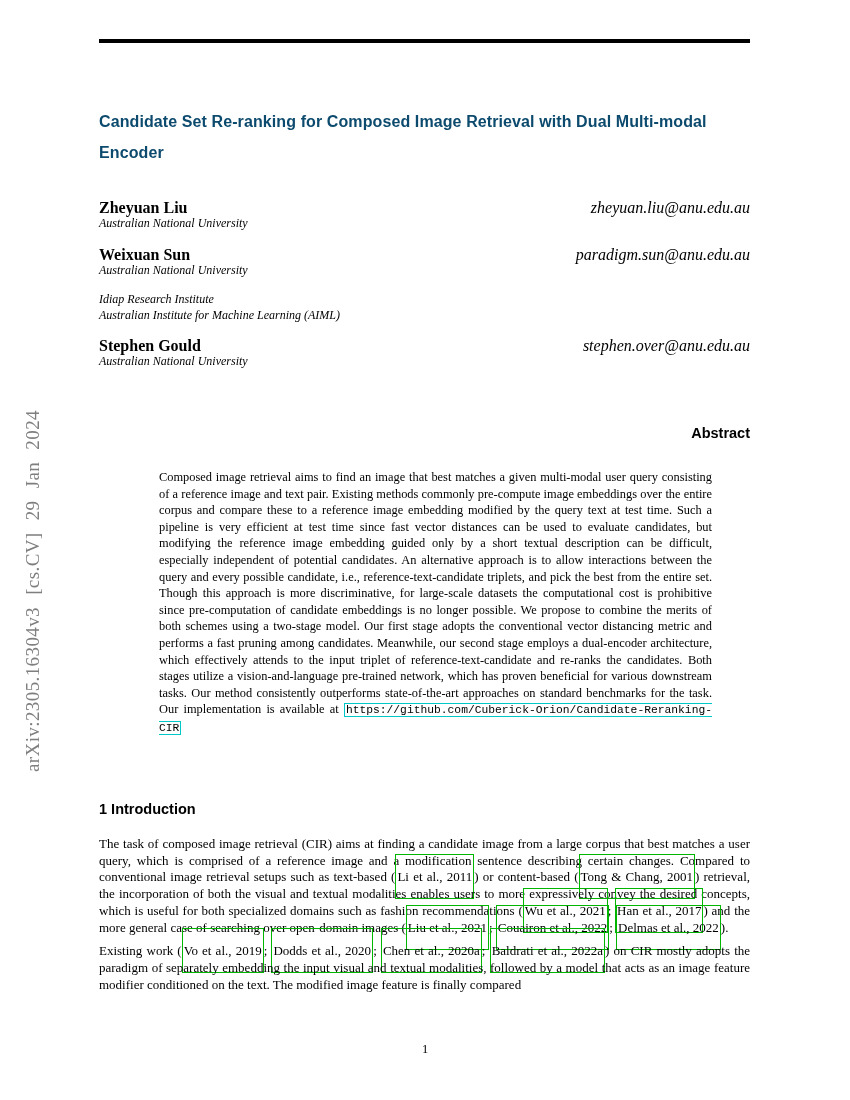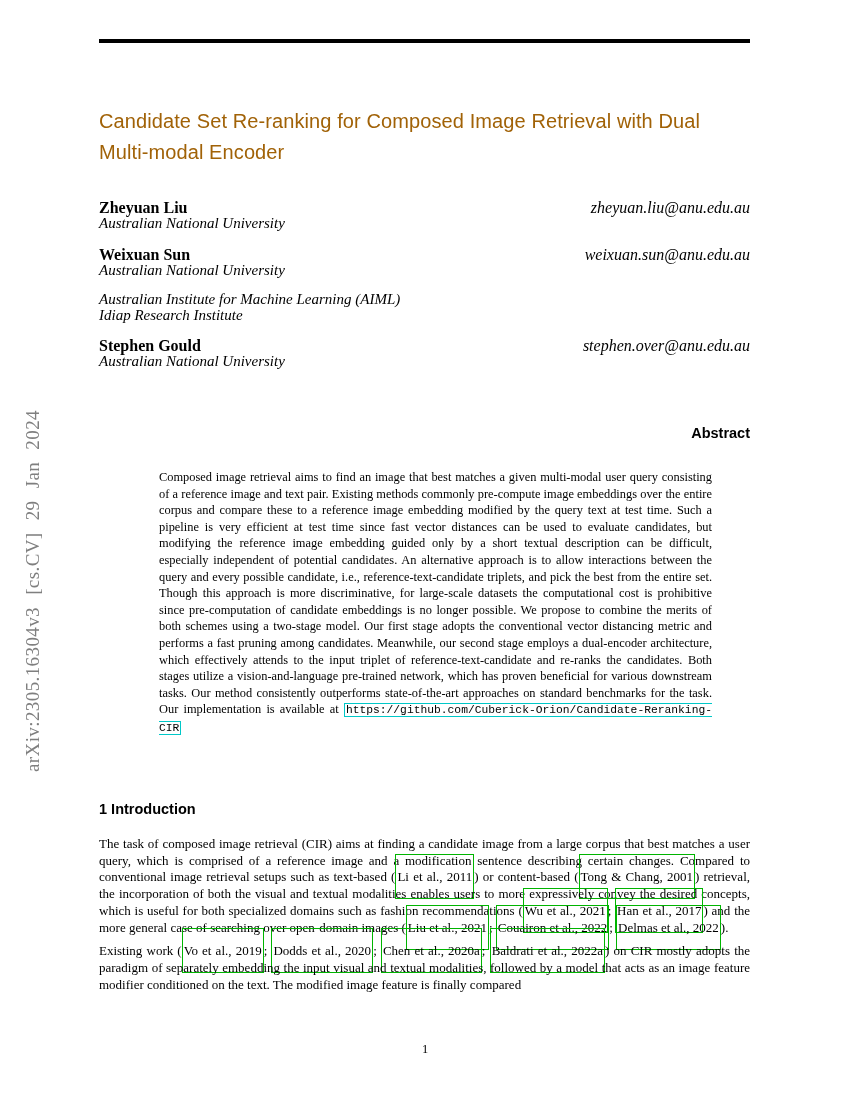--- a/index.html
+++ b/index.html
@@ -16,29 +16,29 @@
     position:absolute; left:22px; top:772px;
     transform:rotate(-90deg); transform-origin:0 0;
     white-space:nowrap;
     font-family:"Liberation Serif", serif;
     font-size:19px; color:#7f7f7f; word-spacing:7px; letter-spacing:0.4px;
   }
   .content { position:absolute; left:99px; top:0; width:651px; }
   .title {
     position:absolute; top:106px; left:0; margin:0; width:612px;
     font-family:"Liberation Sans", sans-serif;
-    font-weight:400; font-size:20px; line-height:31px; letter-spacing:0.1px;
-    color:#a16207;
+    font-weight:700; font-size:16px; line-height:31px; letter-spacing:0.1px;
+    color:#0c4a6e;
   }
   .authors { position:absolute; top:199px; left:0; width:651px; }
   .author { margin-bottom:14px; }
   .author-row { display:flex; justify-content:space-between; align-items:baseline; }
   .author-name { font-weight:700; font-size:16px; line-height:17px; }
   .author-email { font-style:italic; font-size:16px; line-height:17px; }
-  .author-affil { font-style:italic; font-size:15px; line-height:15.5px; }
+  .author-affil { font-style:italic; font-size:12px; line-height:15.5px; }
   .abstract-heading {
     position:absolute; top:425px; left:0; width:651px; margin:0;
     text-align:right;
     font-family:"Liberation Sans", sans-serif;
     font-weight:700; font-size:14.5px;
   }
   .abstract-body {
     position:absolute; top:469px; left:60px; width:553px;
     text-align:justify;
     font-size:12.4px; line-height:16.6px;
@@ -94,28 +94,28 @@
         <div class="author-row">
           <span class="author-name">Zheyuan Liu</span>
           <span class="author-email">zheyuan.liu@anu.edu.au</span>
         </div>
         <div class="author-affil">Australian National University</div>
       </div>
 
       <div class="author">
         <div class="author-row">
           <span class="author-name">Weixuan Sun</span>
-          <span class="author-email">weixuan.sun@anu.edu.au</span>
+          <span class="author-email">paradigm.sun@anu.edu.au</span>
         </div>
         <div class="author-affil">Australian National University</div>
       </div>
 
       <div class="author">
+        <div class="author-affil">Idiap Research Institute</div>
         <div class="author-affil">Australian Institute for Machine Learning (AIML)</div>
-        <div class="author-affil">Idiap Research Institute</div>
       </div>
 
       <div class="author">
         <div class="author-row">
           <span class="author-name">Stephen Gould</span>
           <span class="author-email">stephen.over@anu.edu.au</span>
         </div>
         <div class="author-affil">Australian National University</div>
       </div>
 

